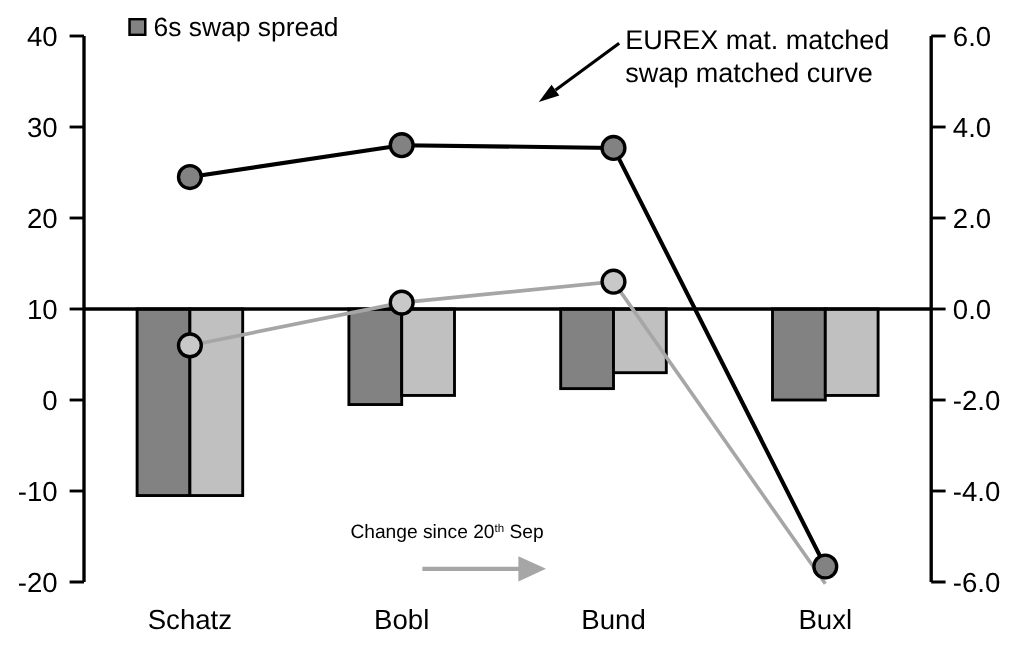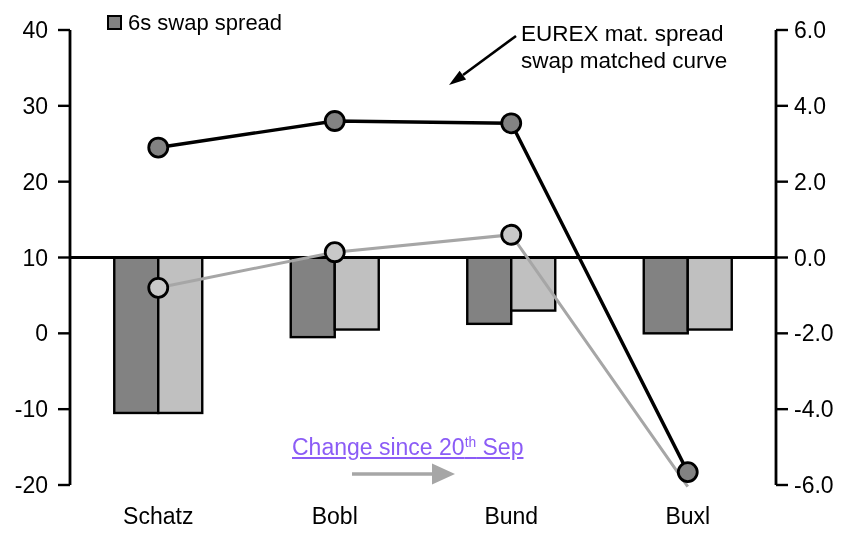--- a/index.html
+++ b/index.html
@@ -22,21 +22,21 @@
     box-sizing:border-box;
     flex:0 0 auto;
   }
   .legend-label{font-size:22px;color:#000;line-height:1;white-space:nowrap;}
   .anno-curve{
     position:absolute;left:521px;top:20px;
     font-size:22.5px;color:#000;line-height:27px;white-space:nowrap;
   }
   .anno-change{
     position:absolute;left:292px;top:436px;
-    font-size:23px;color:#8b5cf6;line-height:1;white-space:nowrap;text-decoration:underline;
+    font-size:16px;color:#000000;line-height:1;white-space:nowrap;
   }
   .anno-change .sup{font-size:60%;position:relative;top:-0.55em;}
   text{font-family:"Liberation Sans", sans-serif;}
 </style>
 </head>
 <body>
 
 <div id="stage">
   <svg id="chart-svg" width="852" height="539" viewBox="0 0 852 539">
       <rect x="114.25" y="257.5" width="44" height="155.45833333333331" fill="#828282" stroke="#000" stroke-width="2.4"></rect>
@@ -98,18 +98,18 @@
     </svg>
 
   <div class="legend">
     <div class="legend-row">
       <span class="legend-swatch" id="swatch-0" style="background: rgb(130, 130, 130);"></span>
       <span class="legend-label">6s swap spread</span>
     </div>
   </div>
 
   <div class="anno-curve">
-    <div>EUREX mat. spread</div>
+    <div>EUREX mat. matched</div>
     <div>swap matched curve</div>
   </div>
 
   <div class="anno-change"><span>Change since 20</span><span class="sup">th</span><span> Sep</span></div>
 </div>
 
 </body></html>

